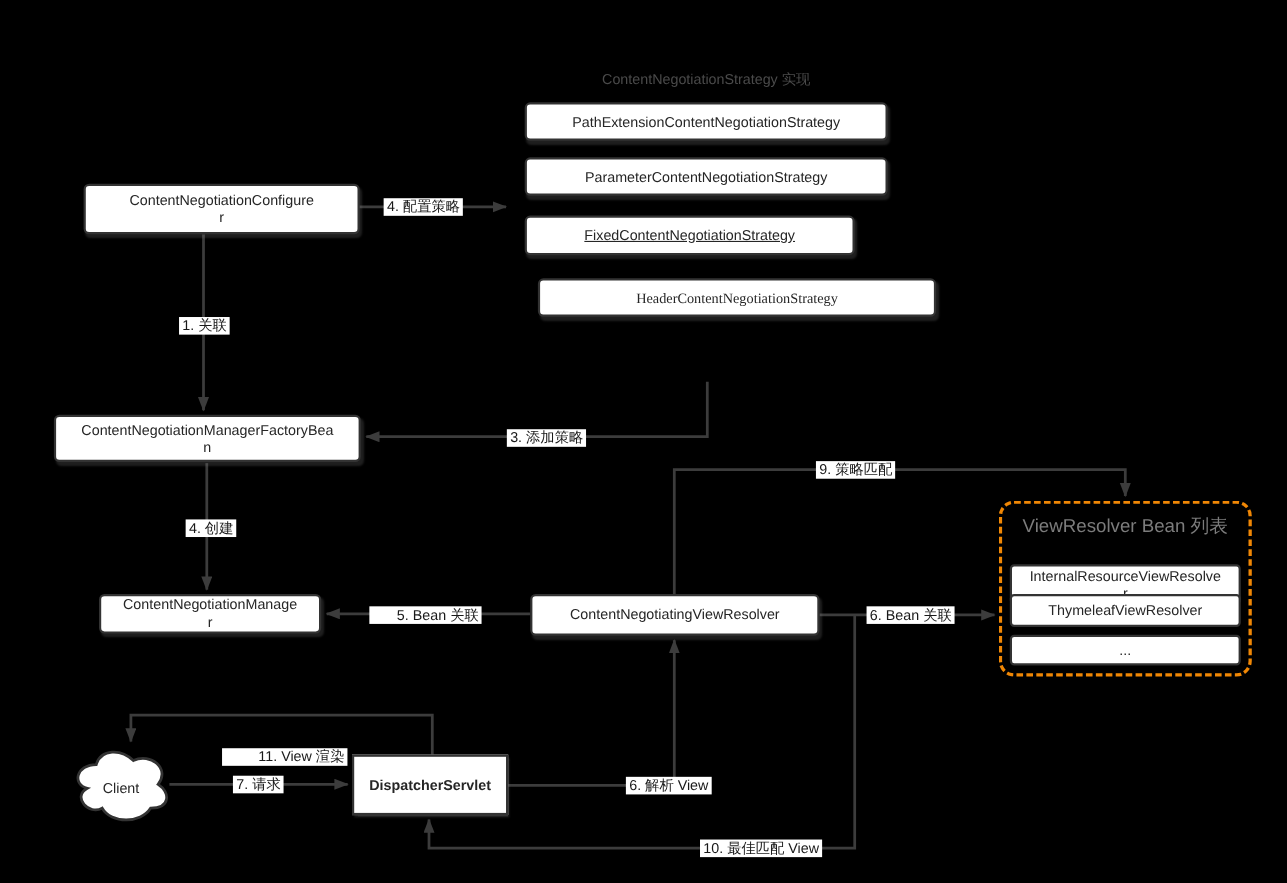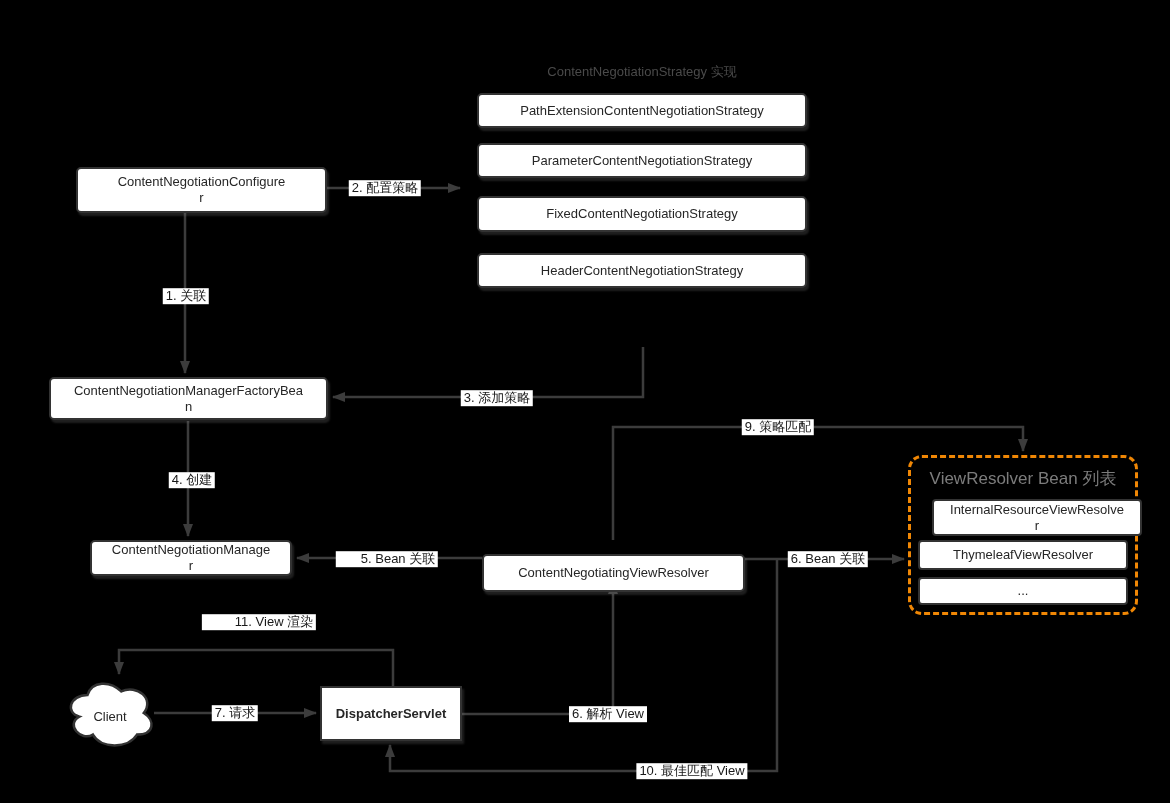--- a/index.html
+++ b/index.html
@@ -49,55 +49,55 @@
     <path class="edge-path" d="M462,714 L613,714 L613,582" marker-end="url(#ah)"></path>
     <path class="edge-path" d="M613,540 L613,427 L1023,427 L1023,451" marker-end="url(#ah)"></path>
     <path class="edge-path" d="M777,559 L777,771 L390,771 L390,745" marker-end="url(#ah)"></path>
     <path class="edge-path" d="M393,686 L393,650 L119,650 L119,674" marker-end="url(#ah)"></path>
   </svg>
 
   <div class="group-title" style="left:477px;top:63px;width:330px;">ContentNegotiationStrategy 实现</div>
 
   <div class="node" style="left:477px;top:93px;width:330px;height:35px;">PathExtensionContentNegotiationStrategy</div>
   <div class="node" style="left:477px;top:143px;width:330px;height:35px;">ParameterContentNegotiationStrategy</div>
-  <div class="node" style="left:477px;top:196px;width:330px;height:36px;">FixedContentNegotiationStrategy</div>
-  <div class="node" style="left:477px;top:253px;width:330px;height:35px;">HeaderContentNegotiationStrategy</div>
+  <div class="node" style="left:477px;top:196px;width:300px;height:36px;text-decoration:underline;">FixedContentNegotiationStrategy</div>
+  <div class="node" style="left:489px;top:253px;width:362px;height:35px;font-family:Liberation Serif, serif;">HeaderContentNegotiationStrategy</div>
 
   <div class="node" style="left:76px;top:167px;width:251px;height:46px;">ContentNegotiationConfigure
 r</div>
   <div class="node" style="left:49px;top:377px;width:279px;height:43px;">ContentNegotiationManagerFactoryBea
 n</div>
   <div class="node" style="left:90px;top:540px;width:202px;height:36px;">ContentNegotiationManage
 r</div>
 
-  <div class="node" style="left:482px;top:540px;width:263px;height:38px;margin-top:14px;">ContentNegotiatingViewResolver</div>
+  <div class="node" style="left:482px;top:540px;width:263px;height:38px;">ContentNegotiatingViewResolver</div>
   <div class="node square" style="left:320px;top:686px;width:142px;height:55px;">DispatcherServlet</div>
 
   <div class="cloud">
     <svg width="94" height="78" viewBox="-2 -3 94 78">
       <path d="M 22.5,18 C 4.5,18 0,36 14.4,39.6 C 0,47.5 16.2,64.8 27.9,57.6
                C 36,72 63,72 72,57.6 C 90,57.6 90,43.2 78.75,36
                C 90,21.6 72,7.2 56.25,14.4 C 45,3.6 27,3.6 22.5,18 Z" fill="#ffffff" stroke="#333333" stroke-width="2.5"></path>
     </svg>
     <span class="cloud-label">Client</span>
   </div>
 
   <div class="vr-group">
     <div class="vr-title">ViewResolver Bean 列表</div>
-    <div class="vr-node" style="top:41px;height:37px;margin-left:14px;">InternalResourceViewResolve
+    <div class="vr-node" style="top:55px;height:37px;">InternalResourceViewResolve
 r</div>
     <div class="vr-node" style="top:82px;height:30px;">ThymeleafViewResolver</div>
     <div class="vr-node" style="top:119px;height:28px;">...</div>
   </div>
 
   <div class="edge-label" style="left:186px;top:296px;">1. 关联</div>
-  <div class="edge-label" style="left:385px;top:188px;">2. 配置策略</div>
+  <div class="edge-label" style="left:385px;top:188px;">4. 配置策略</div>
   <div class="edge-label" style="left:497px;top:398px;">3. 添加策略</div>
   <div class="edge-label" style="left:192px;top:480px;">4. 创建</div>
   <div class="edge-label" style="left:387px;top:559px;padding-left:25px;">5. Bean 关联</div>
   <div class="edge-label" style="left:828px;top:559px;">6. Bean 关联</div>
   <div class="edge-label" style="left:235px;top:713px;">7. 请求</div>
   <div class="edge-label" style="left:608px;top:714px;">6. 解析 View</div>
   <div class="edge-label" style="left:778px;top:427px;">9. 策略匹配</div>
   <div class="edge-label" style="left:692px;top:771px;">10. 最佳匹配 View</div>
-  <div class="edge-label" style="left:259px;top:622px;padding-left:33px;">11. View 渲染</div>
+  <div class="edge-label" style="left:259px;top:688px;padding-left:33px;">11. View 渲染</div>
 
 </div>
 
 </body></html>

